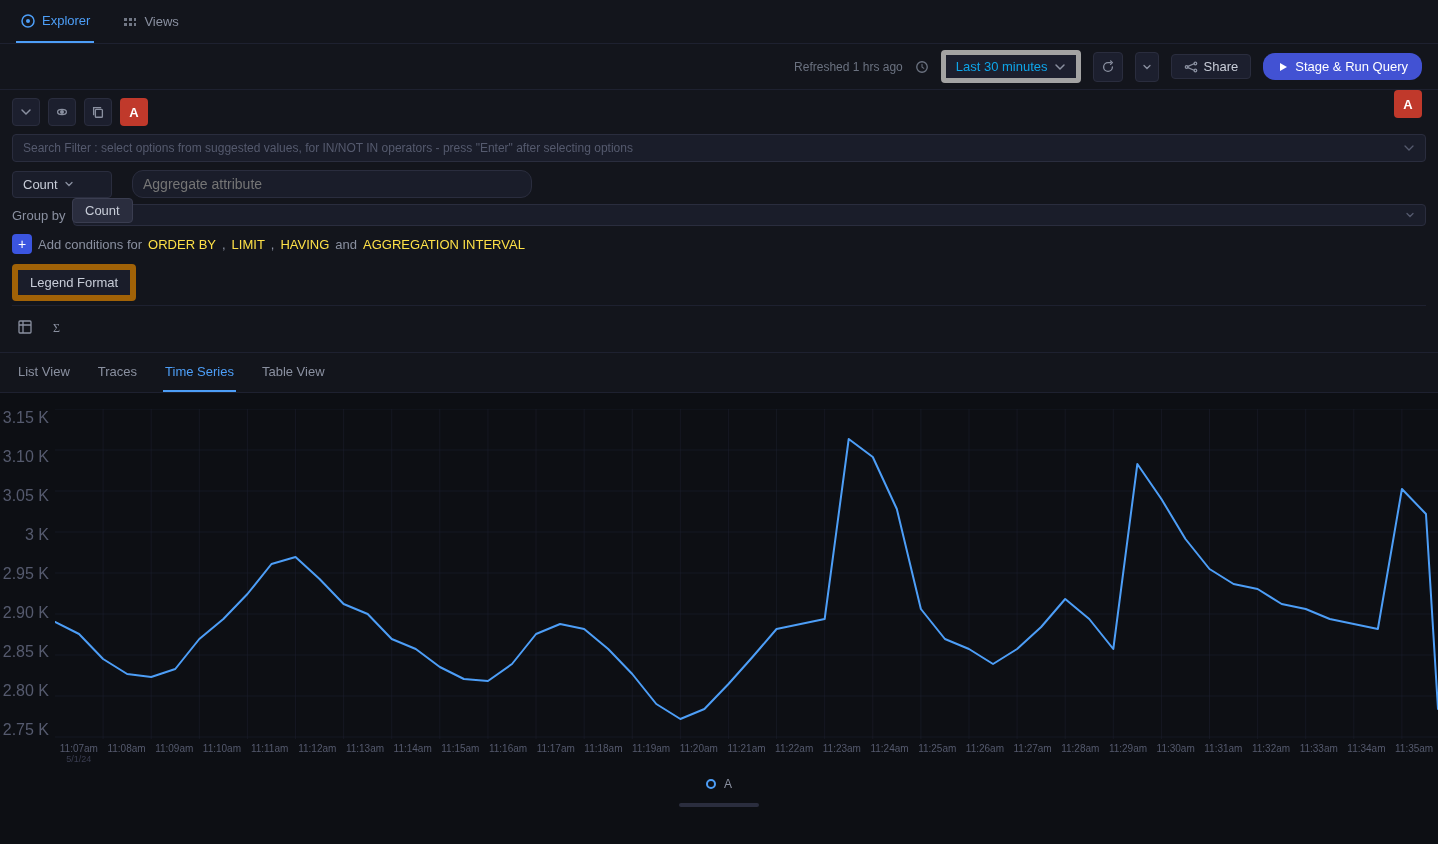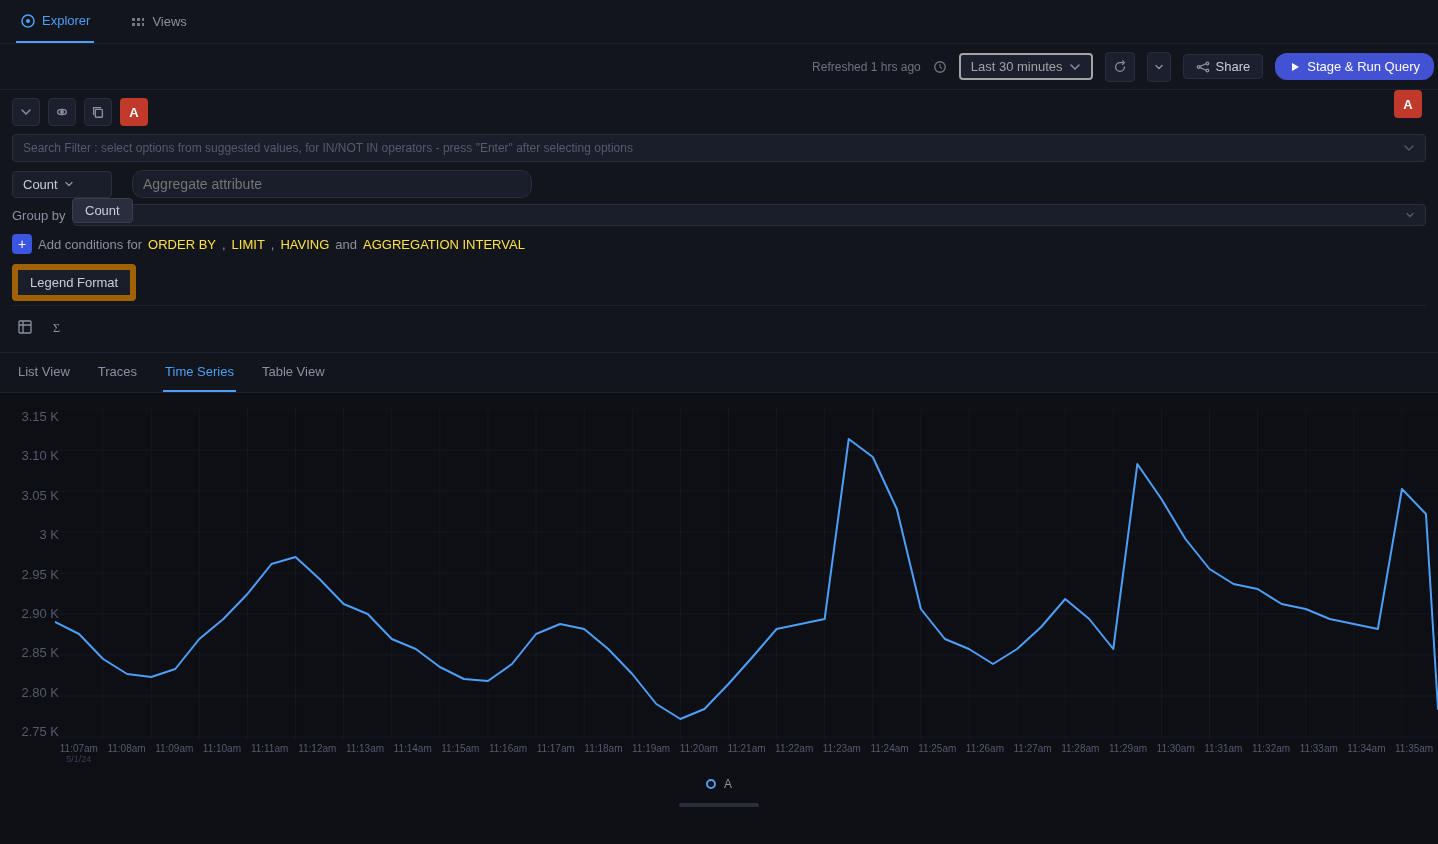--- a/index.html
+++ b/index.html
@@ -14,21 +14,21 @@
     }
 
     
     .top-nav {
       display: flex;
       align-items: center;
       background: #13151c;
       border-bottom: 1px solid #1e2130;
       height: 44px;
       padding: 0 16px;
-      gap: 32px;
+      gap: 24px;
     }
     .nav-item {
       display: flex;
       align-items: center;
       gap: 6px;
       color: #8a90a0;
       cursor: pointer;
       padding: 0 4px;
       height: 100%;
       font-size: 13px;
@@ -43,37 +43,37 @@
     }
 
     
     .header-bar {
       display: flex;
       align-items: center;
       justify-content: flex-end;
       background: #13151c;
       border-bottom: 1px solid #1e2130;
       height: 46px;
-      padding: 0 4px;
+      padding: 0 16px;
       gap: 12px;
     }
     .refreshed-text {
       color: #6b7280;
       font-size: 12px;
     }
     .time-range-selector {
       display: flex;
       align-items: center;
       background: #1c1f2e;
-      border: 2px solid #a3a3a3;
+      border: 5px solid #a3a3a3;
       border-radius: 4px;
       padding: 4px 10px;
       gap: 6px;
       cursor: pointer;
-      color: #a3a3a3;
+      color: #0ea5e9;
       font-size: 13px;
     }
     .refresh-btn {
       display: flex;
       align-items: center;
       justify-content: center;
       background: #1c1f2e;
       border: 1px solid #2a2d3e;
       border-radius: 4px;
       width: 30px;
@@ -337,31 +337,31 @@
       padding: 16px 0 8px 0;
       position: relative;
     }
     .chart-container {
       width: 100%;
       height: 360px;
       position: relative;
     }
     .y-axis-labels {
       position: absolute;
-      left: 12px;
+      left: 2px;
       top: 0;
       bottom: 30px;
       width: 55px;
       display: flex;
       flex-direction: column;
       justify-content: space-between;
       align-items: flex-end;
       padding-right: 8px;
       color: #555a6e;
-      font-size: 13px;
+      font-size: 16px;
     }
     .chart-inner {
       position: absolute;
       left: 55px;
       right: 0;
       top: 0;
       bottom: 30px;
     }
     .x-axis-labels {
       position: absolute;

